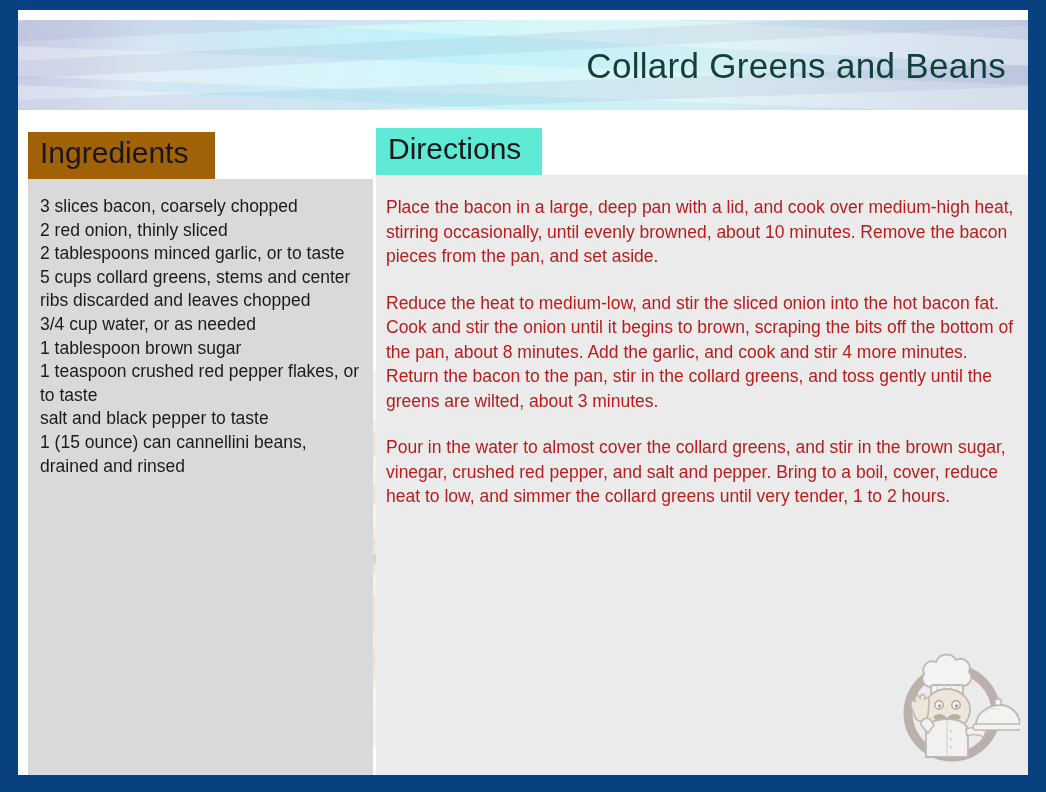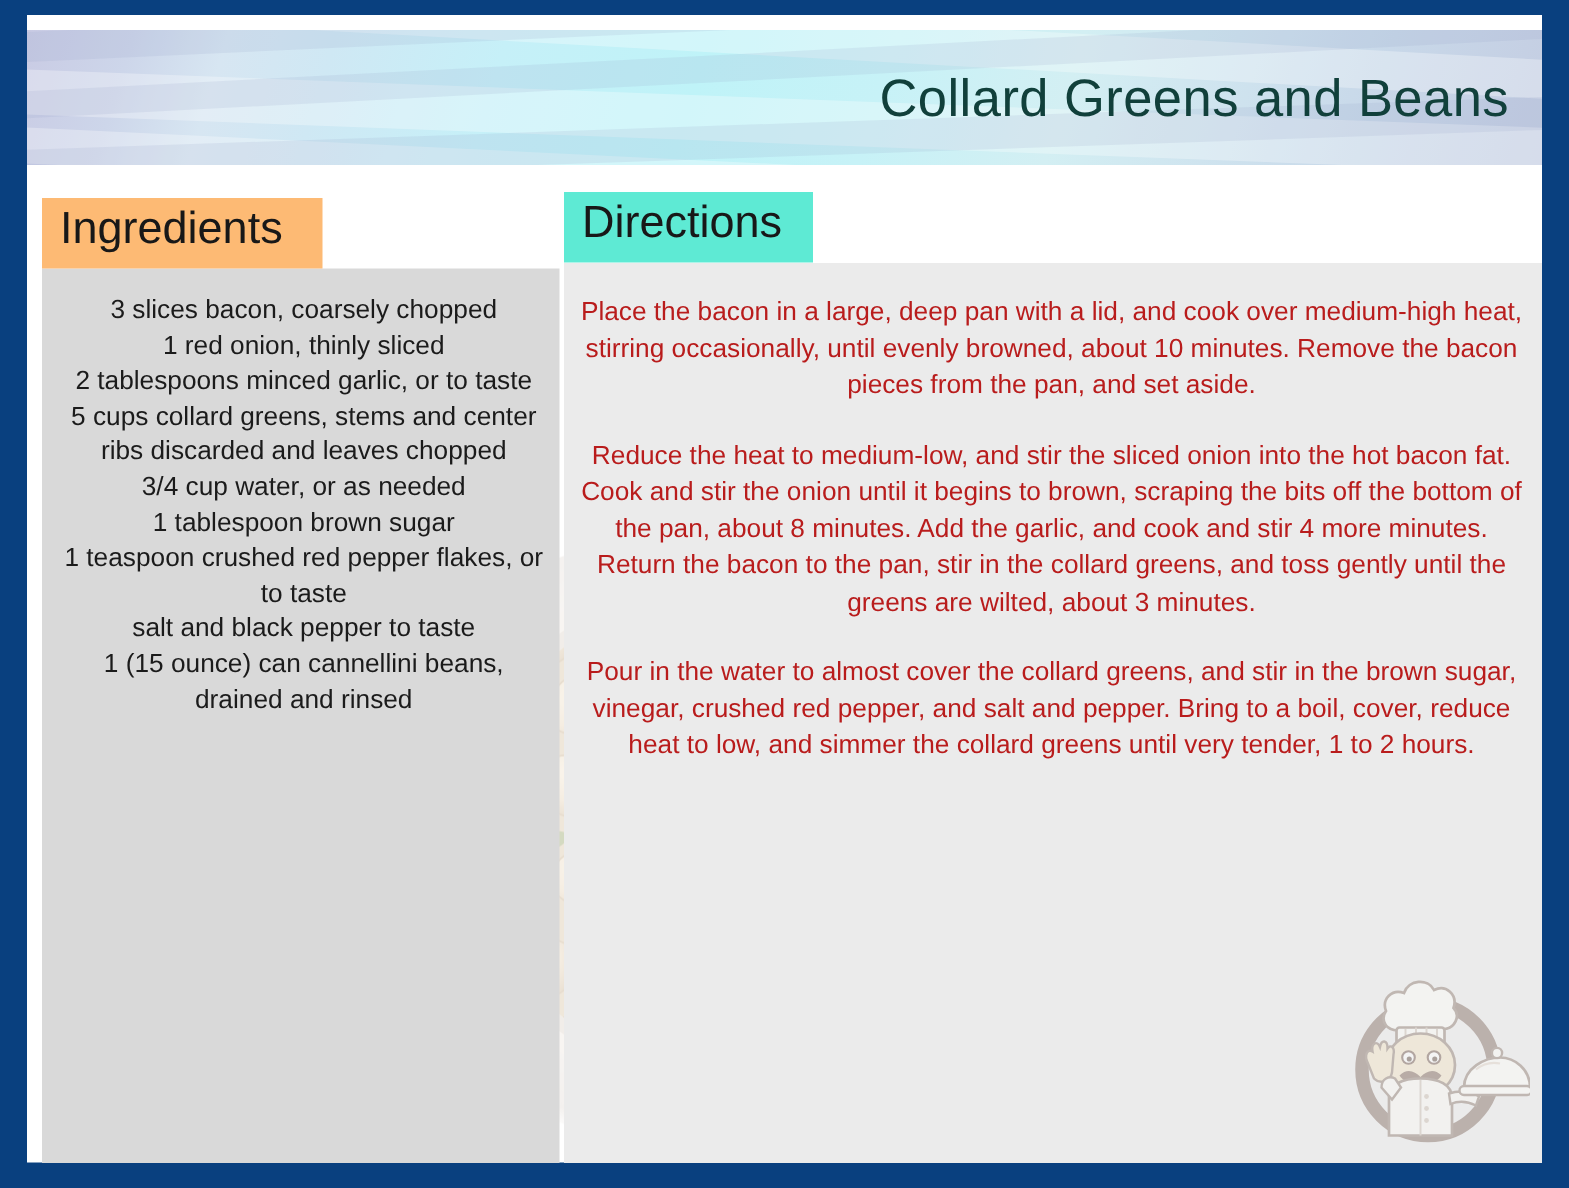--- a/index.html
+++ b/index.html
@@ -15,21 +15,20 @@
     font-family: "Liberation Sans", sans-serif;
     background: #0a3d7c;
   }
 
   
   #slide {
     position: relative;
     width: 1046px;
     height: 792px;
     background: #09407f;
-    text-align: center;
   }
 
   
   #page {
     position: absolute;
     left: 18px;
     top: 10px;
     width: 1010px;
     height: 765px;
     background: #ffffff;
@@ -106,21 +105,21 @@
     position: absolute;
     z-index: 2;
   }
 
   
   #ing-head {
     left: 10px;
     top: 122px;
     width: 187px;
     height: 47px;
-    background: #fdba74;
+    background: #a16207;
   }
   #ing-body {
     left: 10px;
     top: 169px;
     width: 345px;
     height: 604px;
     background: #d9d9d9;
   }
   #ing-list {
     position: absolute;
@@ -277,21 +276,21 @@
       </g>
       <ellipse cx="320" cy="200" rx="212" ry="174" fill="none" stroke="#ddd4ca" stroke-width="9"></ellipse>
     </svg>
 
     <div class="panel-head" id="ing-head">
       <span class="htxt">Ingredients</span>
     </div>
     <div class="panel-body" id="ing-body">
       <div id="ing-list">
         <div>3 slices bacon, coarsely chopped</div>
-        <div>1 red onion, thinly sliced</div>
+        <div>2 red onion, thinly sliced</div>
         <div>2 tablespoons minced garlic, or to taste</div>
         <div>5 cups collard greens, stems and center ribs discarded and leaves chopped</div>
         <div>3/4 cup water, or as needed</div>
         <div>1 tablespoon brown sugar</div>
         <div>1 teaspoon crushed red pepper flakes, or to taste</div>
         <div>salt and black pepper to taste</div>
         <div>1 (15 ounce) can cannellini beans, drained and rinsed</div>
       </div>
     </div>
 

